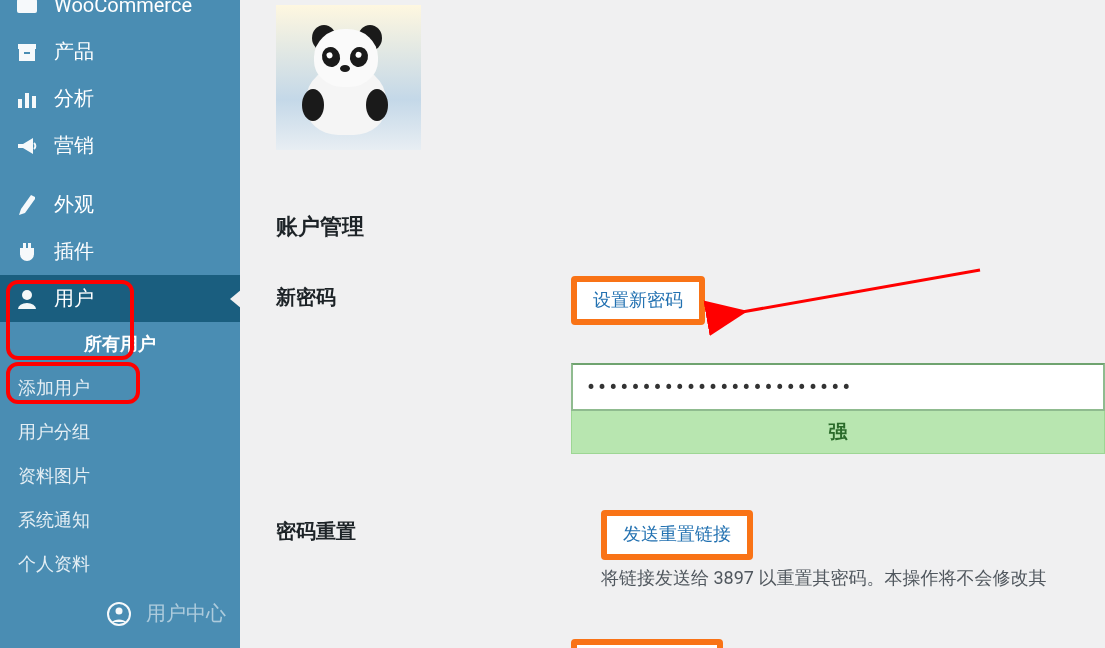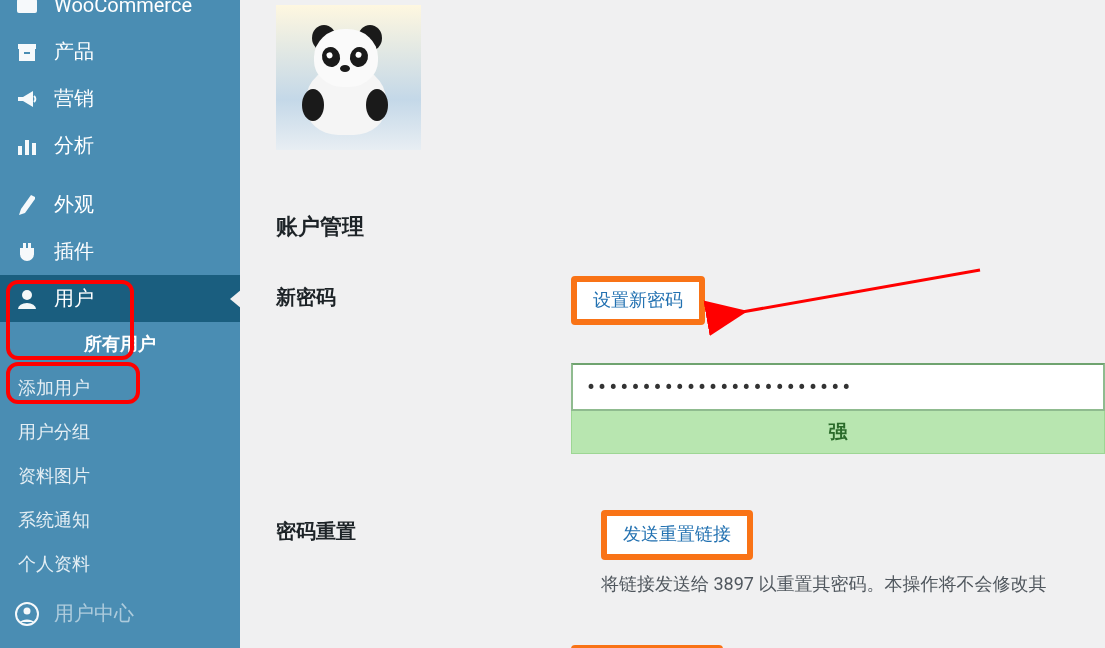--- a/index.html
+++ b/index.html
@@ -63,21 +63,21 @@
     
     .password-field {
       width: 100%; border: 2px solid #8fbb8f; border-top: 2px solid #6fa36f; background: #fff; padding: 10px 14px;
       font-size: 24px; letter-spacing: 3px; color: #333; line-height: 1;
     }
     .password-strength {
       width: 100%; background: #b8e6b0; text-align: center; padding: 8px 0;
       font-size: 19px; font-weight: 700; color: #2a6a2a; border: 1px solid #9dd694; border-top: none;
     }
     
-    .help-text { font-size: 18px; color: #50575e; margin-top: 10px; line-height: 1.5; }
+    .help-text { font-size: 18px; color: #50575e; margin-top: 4px; line-height: 1.5; }
     
     .arrow { position: absolute; z-index: 4; }
     .arrow svg { overflow: visible; }
   </style>
 </head>
 <body>
 
 <div class="container">
   <div class="sidebar">
     <div class="menu-item" style="margin-top:-18px;">
@@ -95,35 +95,35 @@
             <rect x="3" y="4" width="18" height="5"></rect>
             <rect x="4" y="9" width="16" height="12"></rect>
             <rect x="9" y="12" width="6" height="2" fill="#4a8db3"></rect>
           </svg>
       </span>
       <span>产品</span>
     </div>
     <div class="menu-item">
       <span class="icon">
         <svg viewBox="0 0 24 24">
-            <path d="M3 10 L3 14 L8 14 L18 20 L18 4 L8 10 Z"></path>
-            <path d="M19 9 A4 4 0 0 1 19 15" fill="none" stroke="rgba(255,255,255,0.95)" stroke-width="2"></path>
-          </svg>
-      </span>
-      <span>营销</span>
-    </div>
-    <div class="menu-item">
-      <span class="icon">
-        <svg viewBox="0 0 24 24">
             <rect x="3" y="12" width="4" height="9"></rect>
             <rect x="10" y="6" width="4" height="15"></rect>
             <rect x="17" y="9" width="4" height="12"></rect>
           </svg>
       </span>
       <span>分析</span>
+    </div>
+    <div class="menu-item">
+      <span class="icon">
+        <svg viewBox="0 0 24 24">
+            <path d="M3 10 L3 14 L8 14 L18 20 L18 4 L8 10 Z"></path>
+            <path d="M19 9 A4 4 0 0 1 19 15" fill="none" stroke="rgba(255,255,255,0.95)" stroke-width="2"></path>
+          </svg>
+      </span>
+      <span>营销</span>
     </div>
     <div class="menu-separator"></div>
     <div class="menu-item">
       <span class="icon">
         <svg viewBox="0 0 24 24">
             <path d="M20 4 L16 2 L6 16 L4 22 L10 20 L20 6 Z"></path>
           </svg>
       </span>
       <span>外观</span>
     </div>
@@ -145,21 +145,21 @@
       <span>用户</span>
     </div>
     <div class="submenu">
       <div class="submenu-item active">所有用户</div>
       <div class="submenu-item">添加用户</div>
       <div class="submenu-item">用户分组</div>
       <div class="submenu-item">资料图片</div>
       <div class="submenu-item">系统通知</div>
       <div class="submenu-item">个人资料</div>
     </div>
-    <div class="menu-item" style="margin-top:4px;">
+    <div class="menu-item" style="margin-top:4px;justify-content:flex-end;">
       <span class="icon">
         <svg viewBox="0 0 24 24">
             <circle cx="12" cy="12" r="11" fill="none" stroke="rgba(255,255,255,0.95)" stroke-width="2"></circle>
             <circle cx="12" cy="9" r="3.5"></circle>
             <path d="M5 20 A8 5 0 0 1 19 20"></path>
           </svg>
       </span>
       <span style="opacity:0.55;">用户中心</span>
     </div>
 

